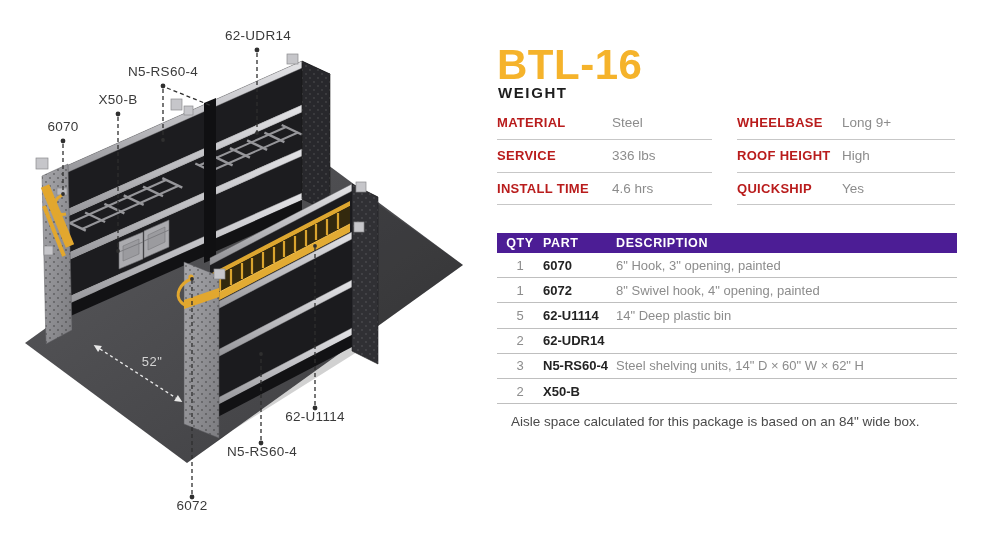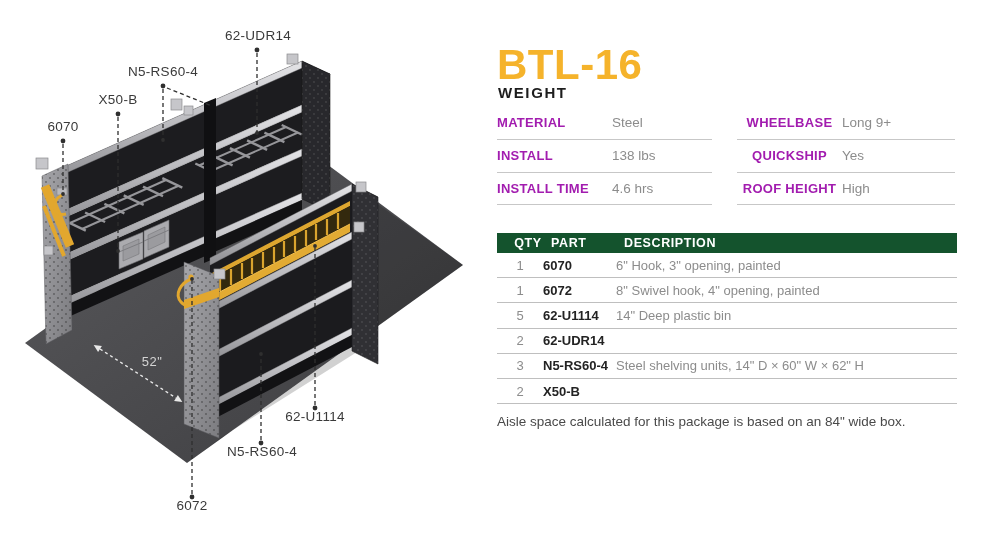--- a/index.html
+++ b/index.html
@@ -12,36 +12,36 @@
 
   .title{position:absolute;left:497px;top:46px;font-size:42px;line-height:38px;font-weight:800;
          color:#F5B32B;letter-spacing:.5px;}
   .subtitle{position:absolute;left:498px;top:84px;font-size:15px;font-weight:700;color:#1d1d1d;
          letter-spacing:1.6px;}
 
   .spec-col{position:absolute;top:107px;}
   .spec-left{left:497px;width:215px;}
   .spec-right{left:737px;width:218px;}
   .spec-row{height:31.8px;display:flex;align-items:center;border-bottom:1px solid #c7c7c7;}
-  .spec-label{width:115px;font-size:13px;font-weight:700;color:#a21caf;letter-spacing:.3px;flex:none;}
-  .spec-right .spec-label{width:105px;text-align:center;}
+  .spec-label{width:115px;font-size:13px;font-weight:700;color:#b91c1c;letter-spacing:.3px;flex:none;}
+  .spec-right .spec-label{width:105px;}
   .spec-value{font-size:13.5px;color:#8c8c8c;text-align:right;}
 
   .parts{position:absolute;left:497px;top:233px;width:460px;}
-  .pt-head{height:20px;background:#14532d;color:#fff;display:flex;align-items:center;
-           font-size:12.5px;font-weight:700;letter-spacing:.6px;padding-left:8px;}
+  .pt-head{height:20px;background:#4c1d95;color:#fff;display:flex;align-items:center;
+           font-size:12.5px;font-weight:700;letter-spacing:.6px;}
   .c-qty{width:46px;text-align:center;flex:none;}
   .c-part{width:73px;flex:none;}
   .c-desc{flex:1;}
   .pt-row{height:24.2px;display:flex;align-items:center;border-bottom:1px solid #bfbfbf;font-size:13px;}
   .pt-row .c-qty{color:#8c8c8c;}
   .pt-row .c-part{font-weight:700;color:#232323;}
   .pt-row .c-desc{color:#8c8c8c;}
 
-  .footnote{position:absolute;left:497px;top:414px;font-size:13.5px;color:#4a4a4a;}
+  .footnote{position:absolute;left:511px;top:414px;font-size:13.5px;color:#4a4a4a;}
 </style>
 </head>
 <body>
 
 <div class="stage">
 
   <svg class="illu" width="497" height="533" viewBox="0 0 497 533">
     <defs>
       <linearGradient id="railGrad" x1="0" y1="0" x2="0" y2="1">
         <stop offset="0" stop-color="#e4e4e7"></stop>
@@ -245,41 +245,41 @@
 
   <div class="title">BTL-16</div>
   <div class="subtitle">WEIGHT</div>
 
   <div class="spec-col spec-left">
     <div class="spec-row">
       <span class="spec-label">MATERIAL</span>
       <span class="spec-value">Steel</span>
     </div>
     <div class="spec-row">
-      <span class="spec-label">INSTALL</span>
-      <span class="spec-value">138 lbs</span>
+      <span class="spec-label">SERVICE</span>
+      <span class="spec-value">336 lbs</span>
     </div>
     <div class="spec-row">
       <span class="spec-label">INSTALL TIME</span>
       <span class="spec-value">4.6 hrs</span>
     </div>
   </div>
 
   <div class="spec-col spec-right">
     <div class="spec-row">
       <span class="spec-label">WHEELBASE</span>
       <span class="spec-value">Long 9+</span>
     </div>
     <div class="spec-row">
+      <span class="spec-label">ROOF HEIGHT</span>
+      <span class="spec-value">High</span>
+    </div>
+    <div class="spec-row">
       <span class="spec-label">QUICKSHIP</span>
       <span class="spec-value">Yes</span>
-    </div>
-    <div class="spec-row">
-      <span class="spec-label">ROOF HEIGHT</span>
-      <span class="spec-value">High</span>
     </div>
   </div>
 
   <div class="parts">
     <div class="pt-head">
       <span class="c-qty">QTY</span>
       <span class="c-part">PART</span>
       <span class="c-desc">DESCRIPTION</span>
     </div>
     <div class="pt-row">

